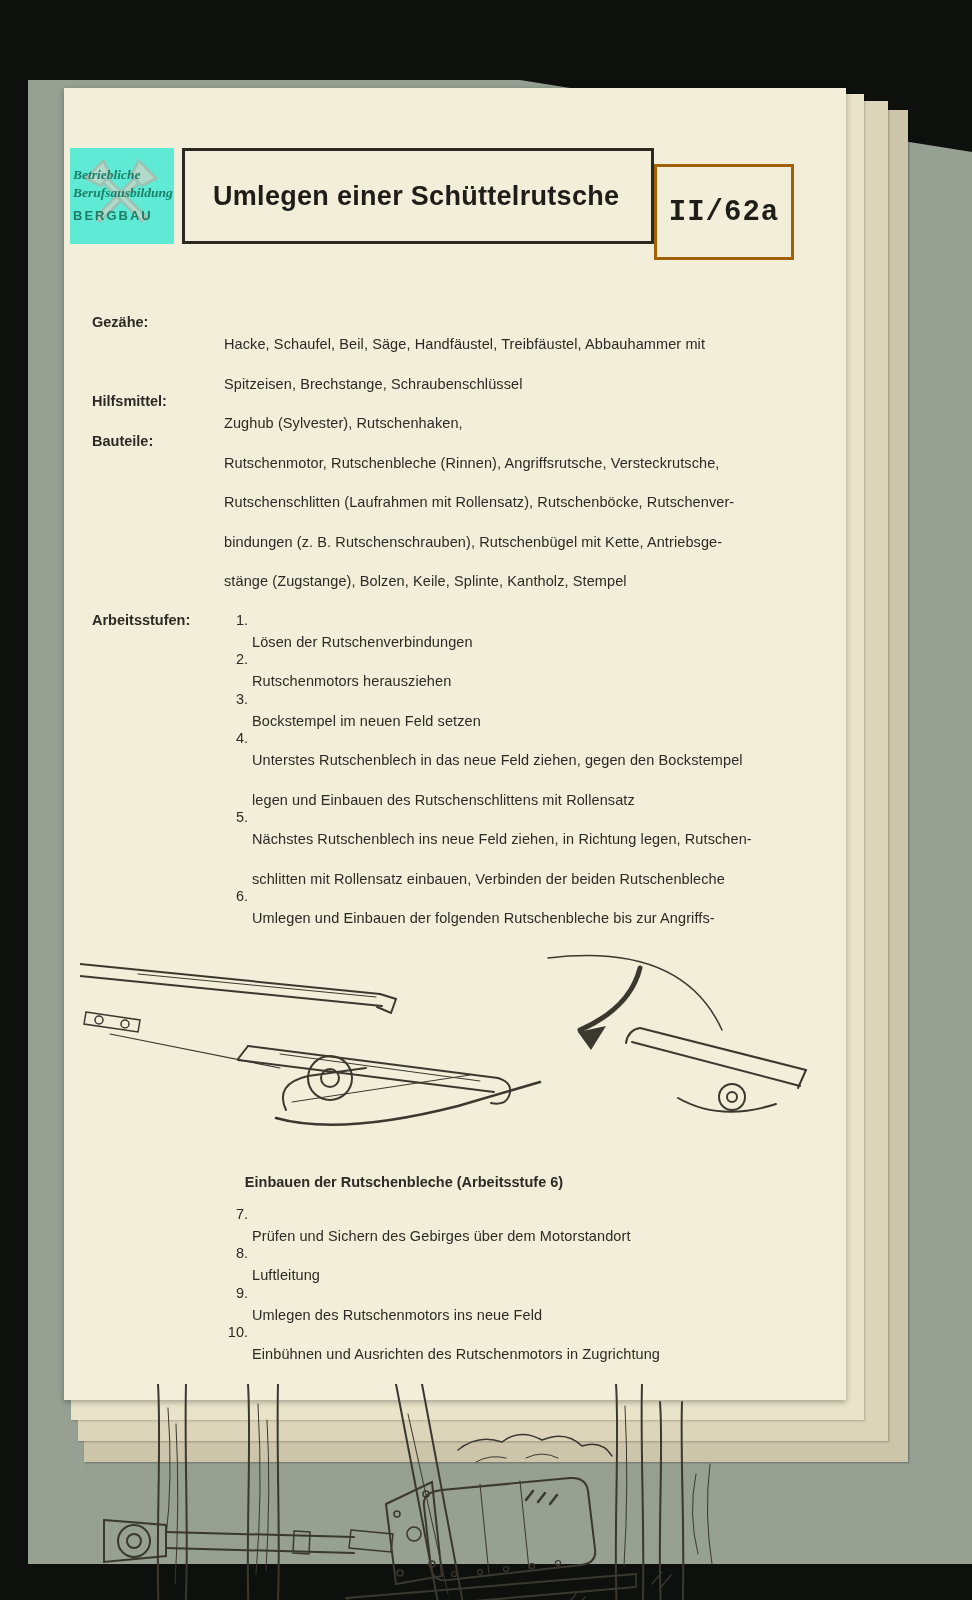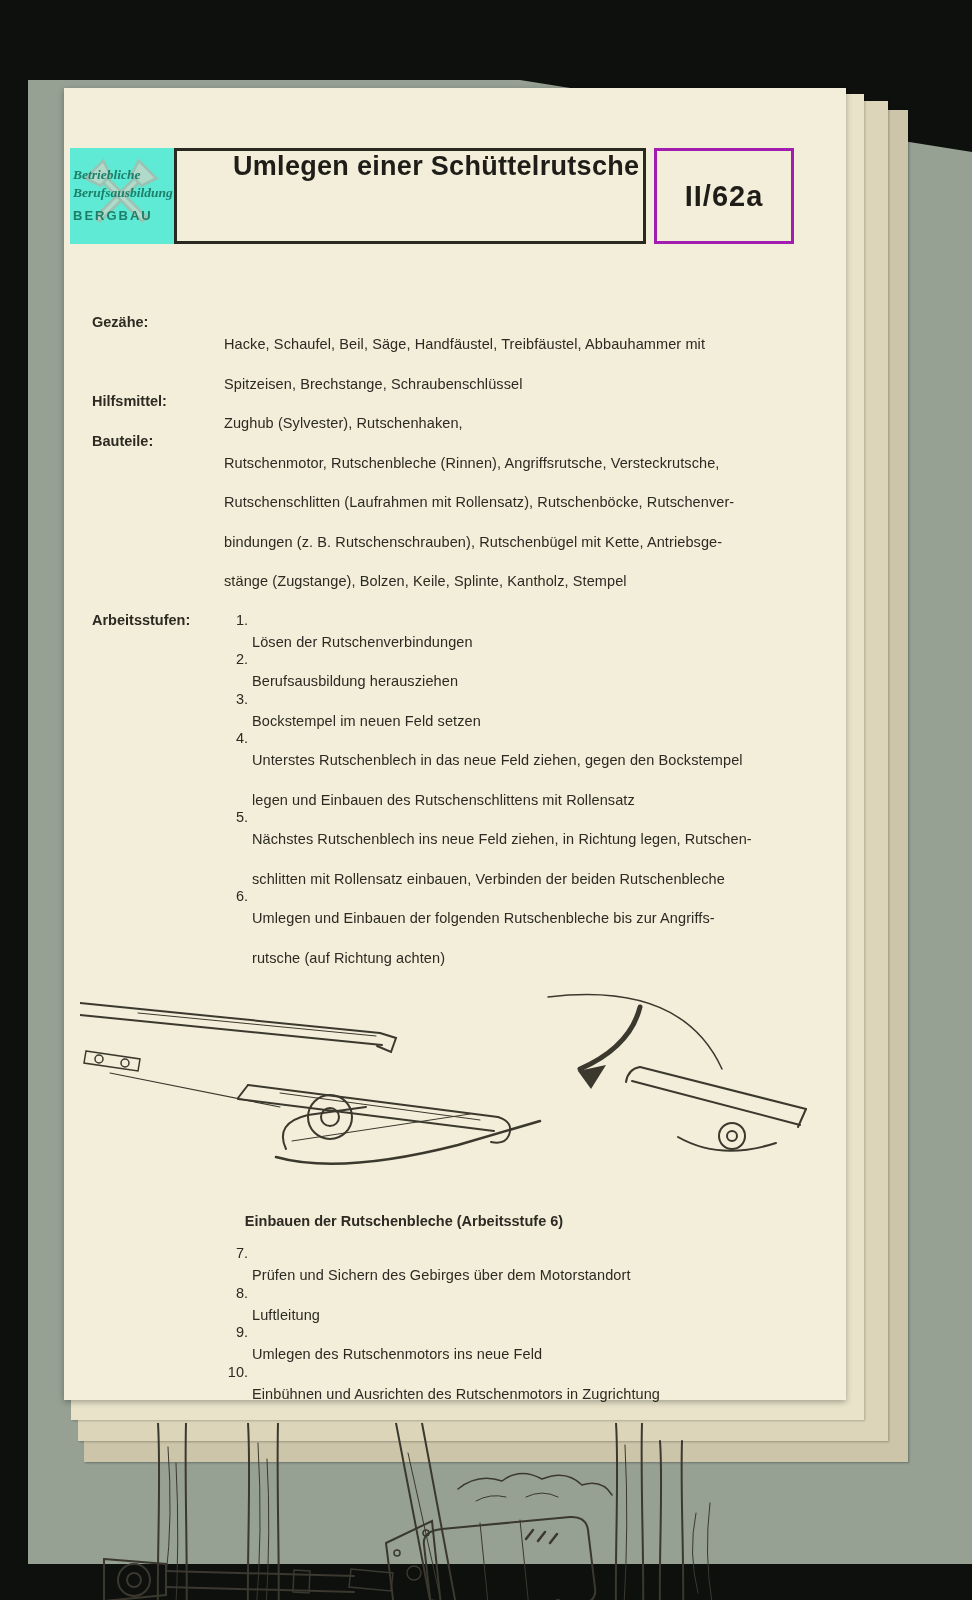--- a/index.html
+++ b/index.html
@@ -18,25 +18,25 @@
   .sheet.s1 { left:71px; top:94px; width:793px; height:1326px; background:#e9e3c9; box-shadow:1px 1px 2px rgba(0,0,0,.2); }
   .page { position:absolute; left:64px; top:88px; width:782px; height:1312px;
     background:#f2eed9; box-shadow:0 2px 6px rgba(0,0,0,.3); }
 
   
   .logo-box { position:absolute; left:6px; top:60px; width:104px; height:96px; background:#5eead4; overflow:hidden; }
   .logo-box svg { position:absolute; left:-2px; top:0; width:106px; height:96px; opacity:.75; }
   .logo-text { position:relative; padding:18px 0 0 3px; color:#1d7f6a; }
   .logo-line { font-family:"Liberation Serif", serif; font-style:italic; font-weight:bold; font-size:13.5px; line-height:18px; white-space:nowrap; }
   .logo-bergbau { font-family:"Liberation Sans", sans-serif; font-style:normal; font-weight:bold; font-size:13px; letter-spacing:2px; margin-top:5px; }
-  .title-box { position:absolute; left:110px; top:60px; width:472px; height:96px;
-    border:3px solid #2a2921; display:flex; align-items:flex-start; padding-left:56px; }
+  .title-box { position:absolute; left:118px; top:60px; width:472px; height:96px;
+    border:3px solid #2a2921; display:flex; align-items:center; padding-left:28px; }
   .title { font-size:27px; font-weight:bold; color:#1e1d18; letter-spacing:.3px; white-space:nowrap; }
-  .code-box { position:absolute; left:590px; top:60px; width:140px; height:96px;
-    border:3px solid #a21caf; display:flex; align-items:center; justify-content:center; }
+  .code-box { position:absolute; left:590px; top:76px; width:140px; height:96px;
+    border:3px solid #a16207; display:flex; align-items:center; justify-content:center;font-family:Liberation Mono, monospace; }
   .code { font-size:29px; font-weight:bold; color:#1e1d18; letter-spacing:1px; }
 
   
   .content { position:absolute; left:28px; top:226px; width:724px; color:#2c2a23; }
   .row { display:grid; grid-template-columns:132px 1fr; }
   .label { font-weight:bold; font-size:14.5px; line-height:17.5px; white-space:nowrap; }
   .line { font-size:14.5px; line-height:17.5px; letter-spacing:.1px; white-space:nowrap;margin-top:22px; }
   .row.worksteps { margin-top:21px; }
   .step { display:grid; grid-template-columns:24px 1fr; column-gap:4px; }
   .step .num { text-align:right; font-size:14.5px; line-height:17.5px; }
@@ -121,21 +121,21 @@
       <div>
         <div class="step">
           <div class="num">1.</div>
           <div>
             <div class="line">Lösen der Rutschenverbindungen</div>
           </div>
         </div>
         <div class="step">
           <div class="num">2.</div>
           <div>
-            <div class="line">Berufsausbildung herausziehen</div>
+            <div class="line">Rutschenmotors herausziehen</div>
           </div>
         </div>
         <div class="step">
           <div class="num">3.</div>
           <div>
             <div class="line">Bockstempel im neuen Feld setzen</div>
           </div>
         </div>
         <div class="step">
           <div class="num">4.</div>
@@ -148,21 +148,20 @@
           <div class="num">5.</div>
           <div>
             <div class="line">Nächstes Rutschenblech ins neue Feld ziehen, in Richtung legen, Rutschen-</div>
             <div class="line">schlitten mit Rollensatz einbauen, Verbinden der beiden Rutschenbleche</div>
           </div>
         </div>
         <div class="step">
           <div class="num">6.</div>
           <div>
             <div class="line">Umlegen und Einbauen der folgenden Rutschenbleche bis zur Angriffs-</div>
-            <div class="line">rutsche (auf Richtung achten)</div>
           </div>
         </div>
       </div>
     </div>
 
     
     <svg class="figure-1" viewBox="0 0 740 212" aria-hidden="true">
       <g stroke="#3b382e" fill="none" stroke-width="2" stroke-linecap="round">
         <path d="M0,14 L300,44"></path>
         <path d="M0,26 L302,56"></path>

